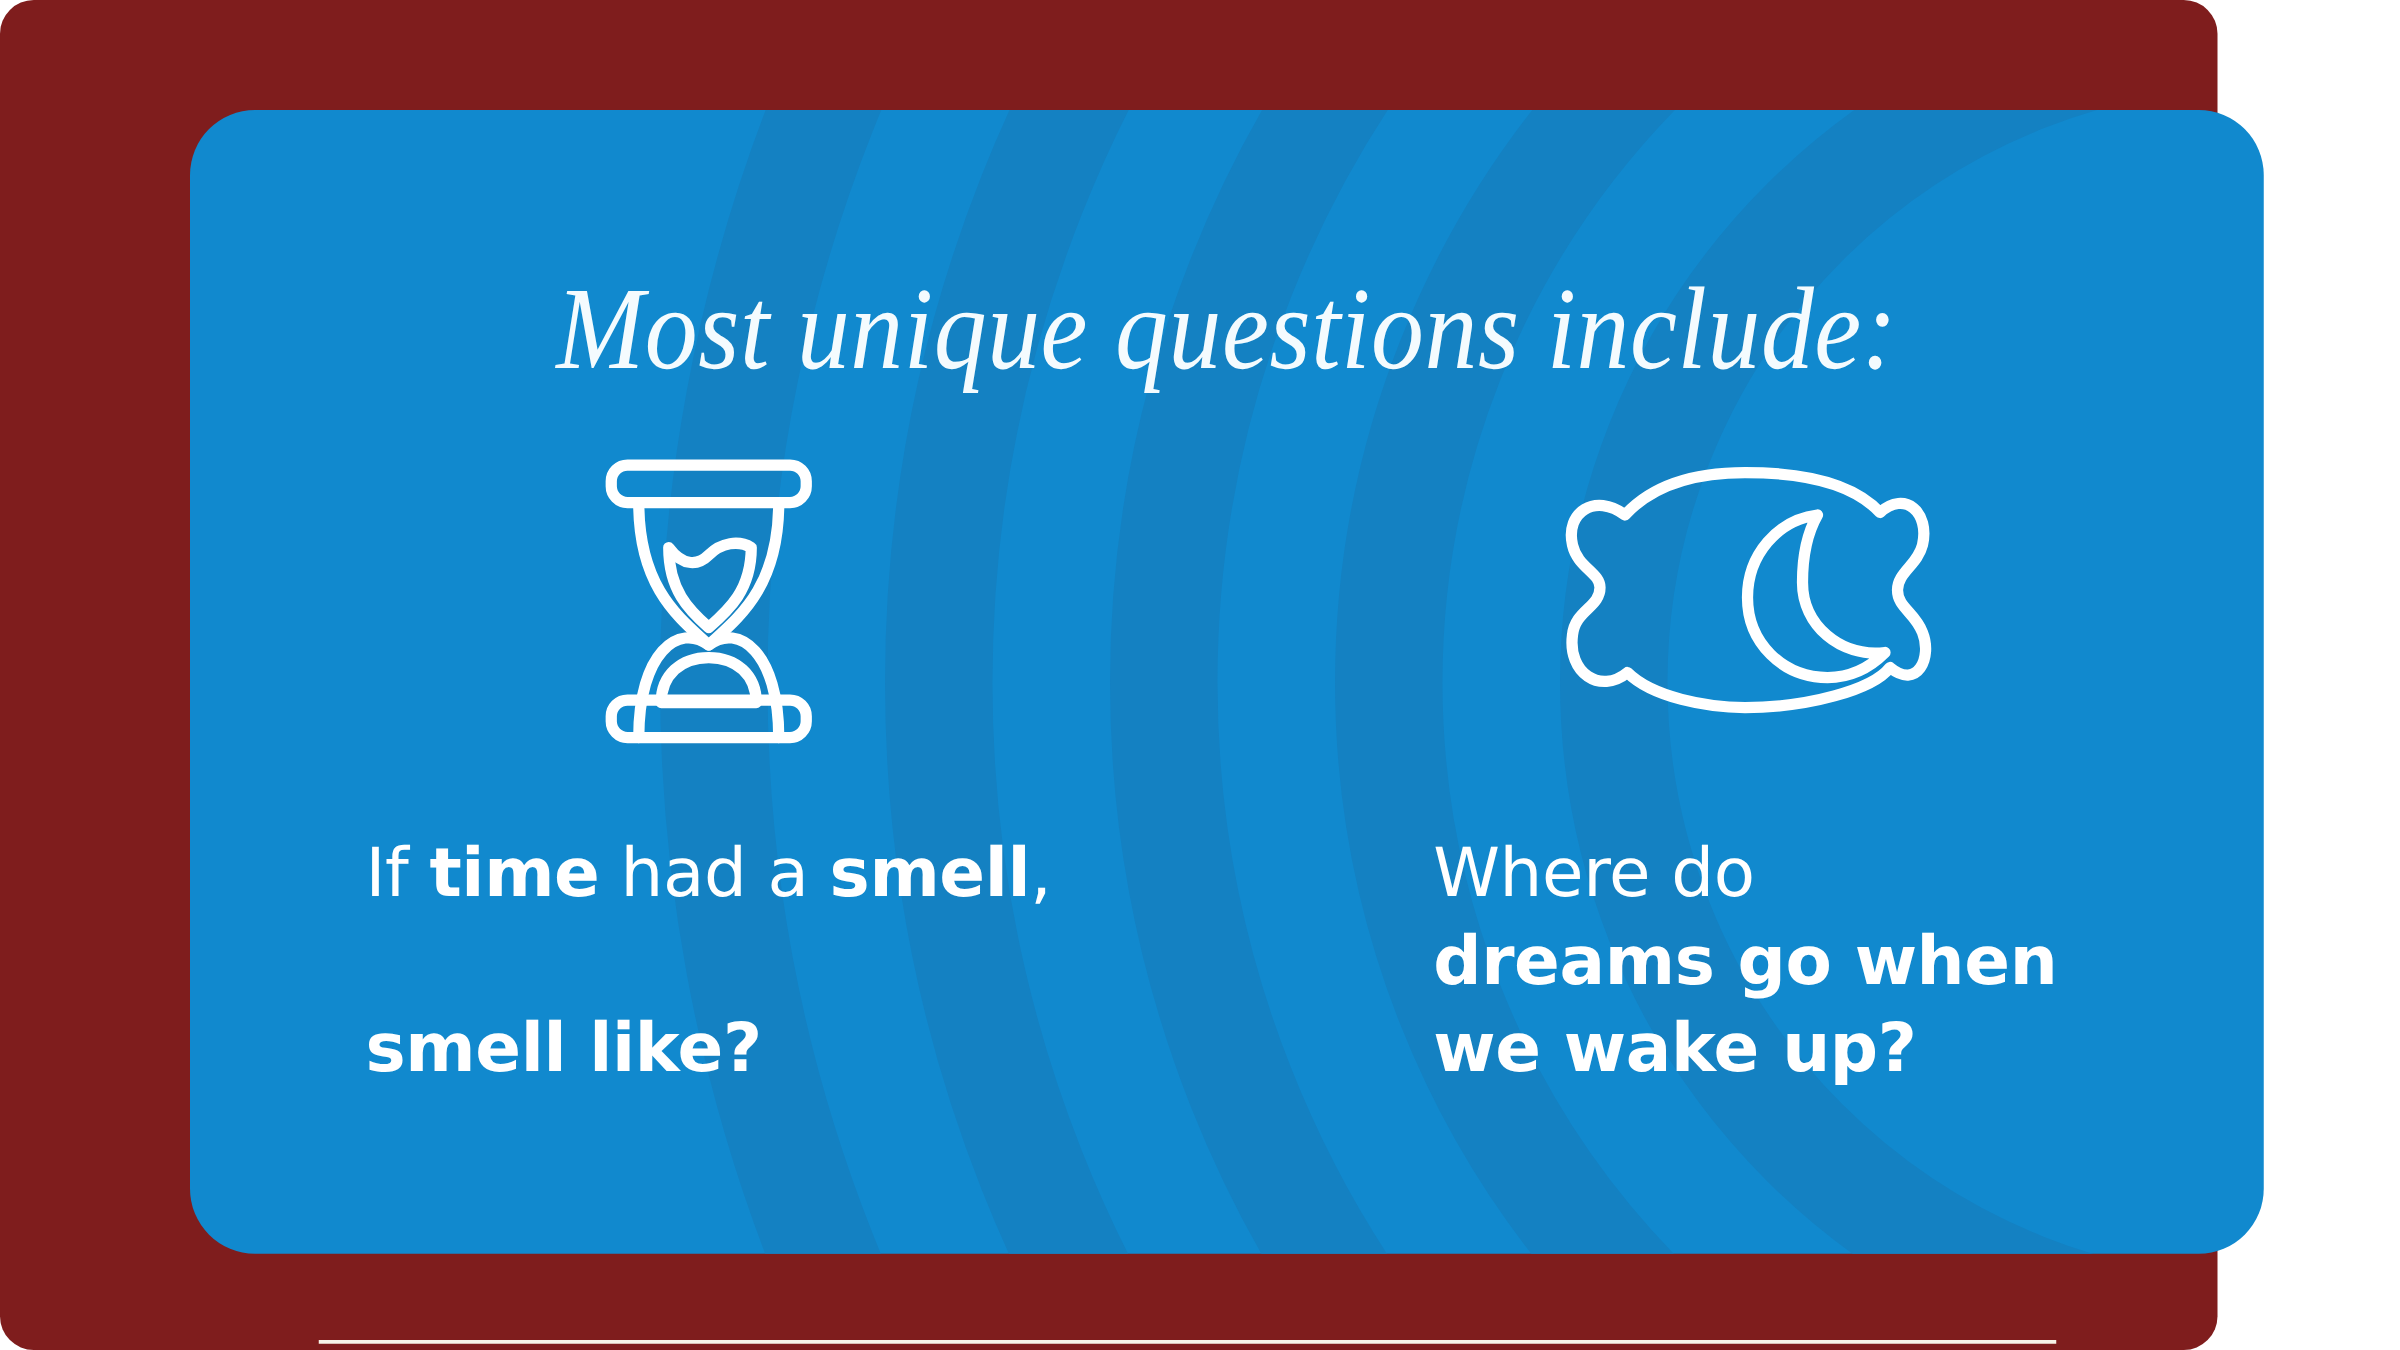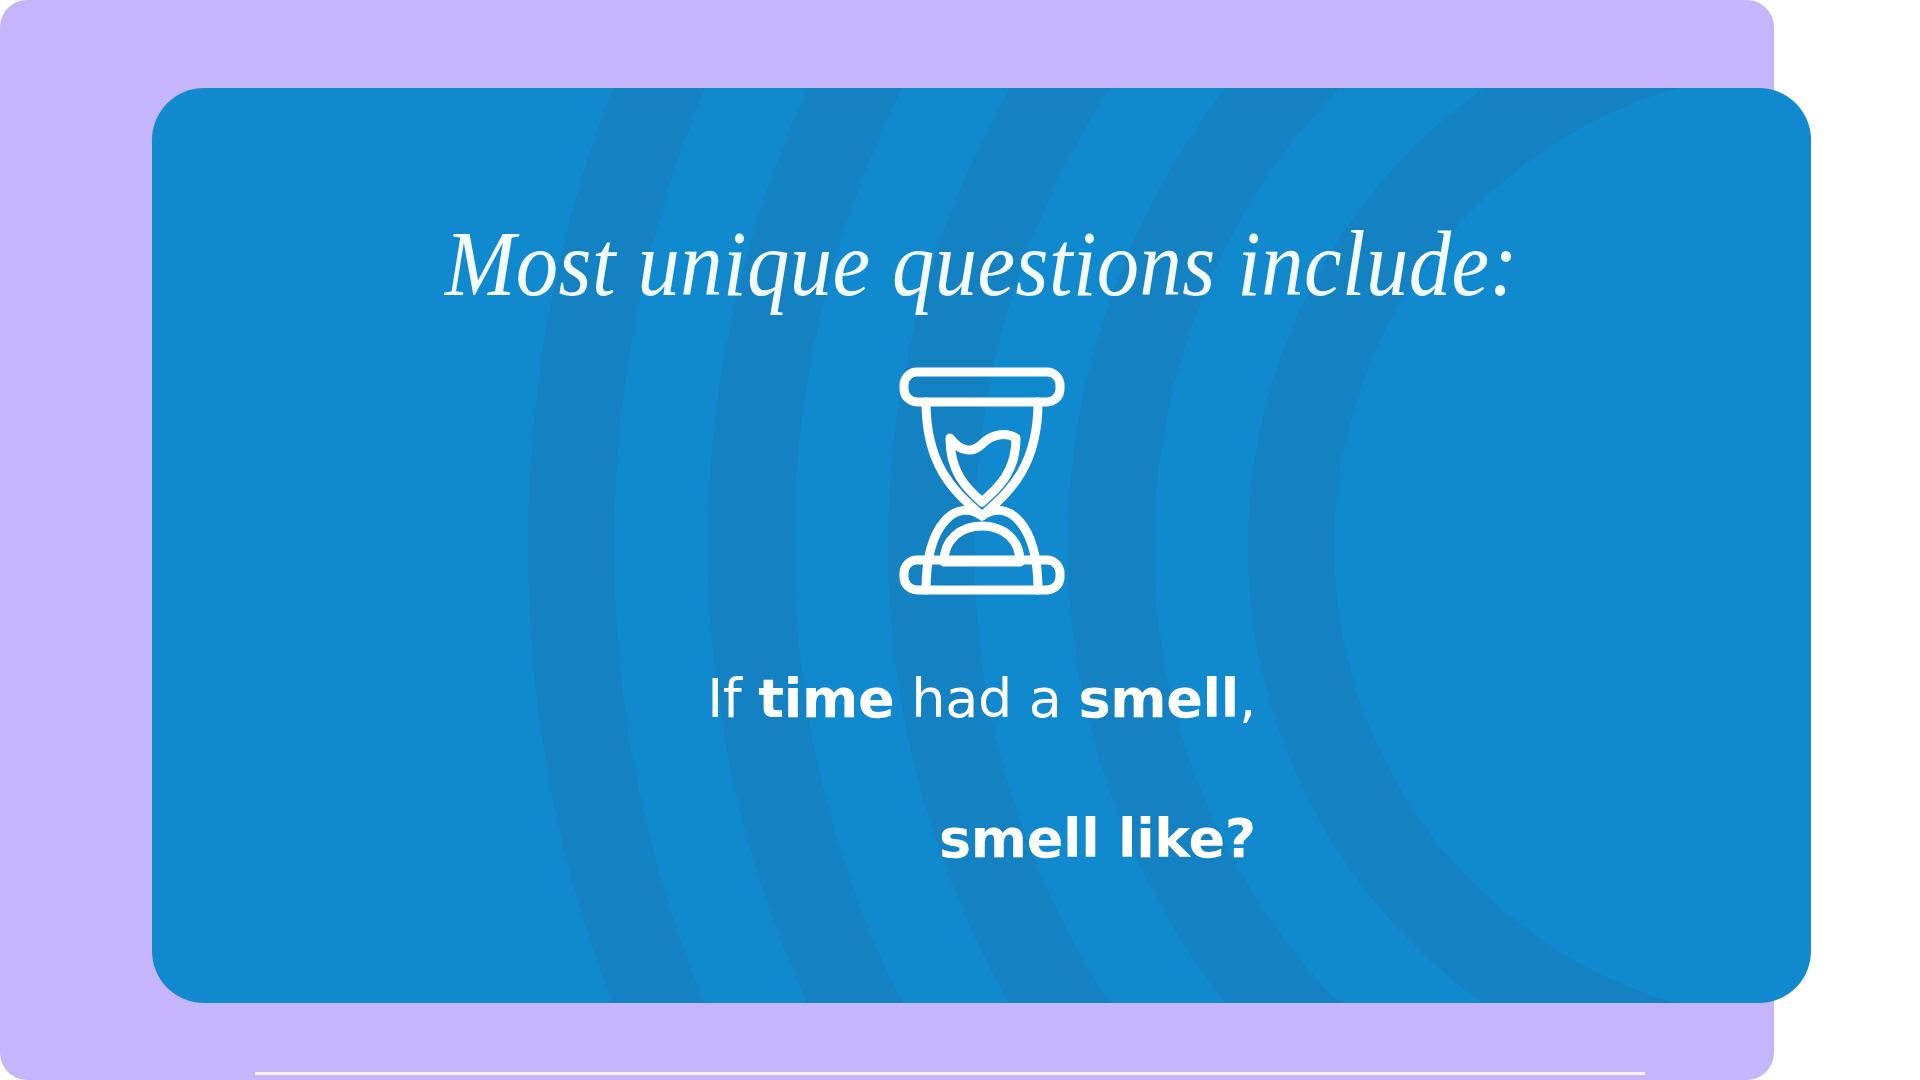--- a/index.html
+++ b/index.html
@@ -13,21 +13,21 @@
     overflow: hidden;
     font-family: "Liberation Sans", sans-serif;
     position: relative;
   }
 
   #stage {
     position: absolute;
     left: 0; top: 0;
     width: 1774px;
     height: 1080px;
-    background: #c4b5fd;
+    background: #7f1d1d;
     border-radius: 27px;
   }
 
   
   #card {
     position: absolute;
     left: 152px;
     top: 88px;
     width: 1659px;
     height: 915px;
@@ -85,21 +85,21 @@
     display: flex;
     align-items: center;
     justify-content: center;
   }
   .q-text {
     margin-top: 58px;
     color: #FFFFFF;
     font-family: "DejaVu Sans", "Liberation Sans", sans-serif;
     font-size: 54px;
     line-height: 1.30;
-    text-align: right;
+    text-align: left;
     font-weight: 400;
     letter-spacing: -0.3px;
     max-width: 660px;
   }
   .q-text b { font-weight: 700; }
 
   
   #bottom-rule {
     position: absolute;
     left: 255px;
@@ -151,18 +151,48 @@
 
               <path d="M48 196 C 48 174, 64 160, 86 160 C 108 160, 124 174, 124 196 Z"></path>
 
               <rect x="8" y="194" width="156" height="30" rx="13" ry="13"></rect>
             </g>
           </svg>
         </div>
         <div class="q-text"><span><span>If </span><b>time</b><span> had a </span><b>smell</b><span>,</span></span><br><br><span><b>smell like?</b></span></div>
       </div>
 
+      <div class="col">
+        <div class="icon-wrap">
+          <svg width="300" height="230" viewBox="0 0 300 230" aria-hidden="true">
+            <g fill="none" stroke="#FFFFFF" stroke-width="9" stroke-linecap="round" stroke-linejoin="round">
+
+              <path d="M54 46
+                       C 30 28, 6 44, 12 70
+                       C 16 88, 34 92, 34 104
+                       C 34 120, 14 122, 12 142
+                       C 8 172, 34 190, 56 172
+                       C 76 192, 120 200, 150 200
+                       C 200 200, 252 186, 266 168
+                       C 288 186, 300 160, 292 140
+                       C 286 124, 272 120, 272 106
+                       C 272 92, 288 86, 292 70
+                       C 298 44, 278 26, 258 44
+                       C 236 20, 196 12, 150 12
+                       C 104 12, 74 24, 54 46 Z"></path>
+
+              <path d="M208 46
+                       C 176 50, 152 78, 152 112
+                       C 152 148, 180 176, 216 176
+                       C 234 176, 250 168, 262 156
+                       C 226 160, 196 134, 196 100
+                       C 196 78, 200 60, 208 46 Z"></path>
+            </g>
+          </svg>
+        </div>
+        <div class="q-text"><span><span>Where do</span></span><br><span><b>dreams go when</b></span><br><span><b>we wake up?</b></span></div>
+      </div>
 
     </div>
   </div>
 
   <div id="bottom-rule"></div>
 </div>
 
 </body></html>

